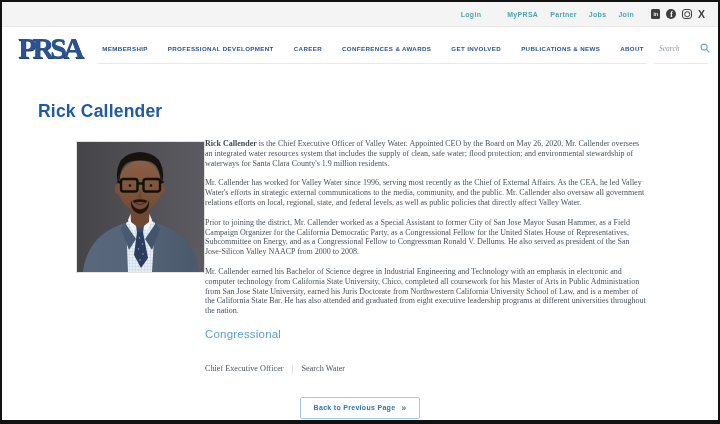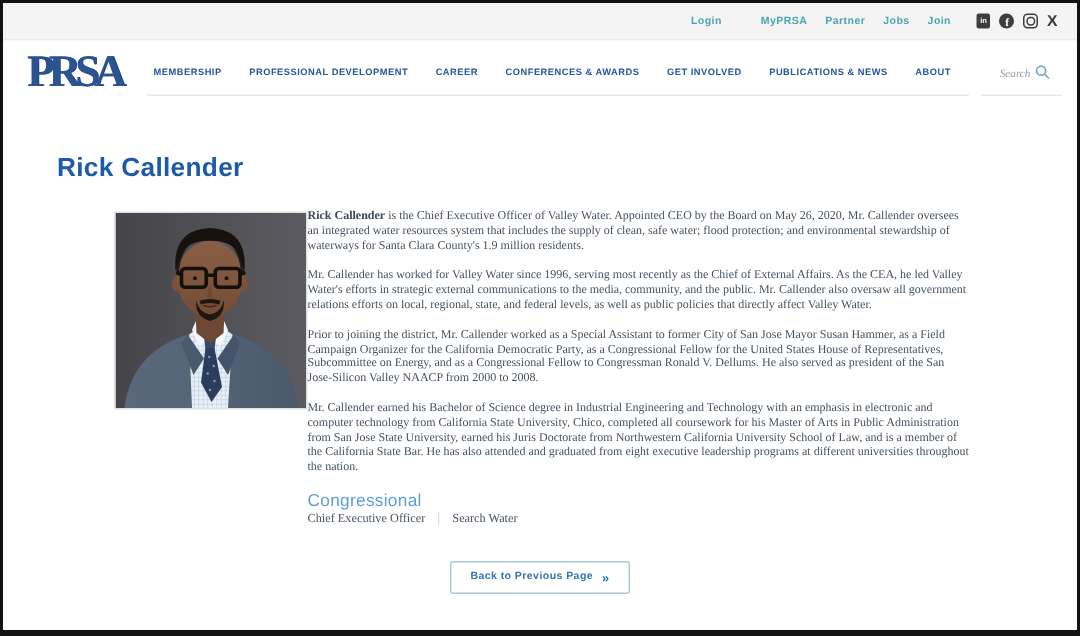--- a/index.html
+++ b/index.html
@@ -44,21 +44,21 @@
   .ic-ig::before {
     content: ""; position: absolute; left: 50%; top: 50%;
     width: 3.6px; height: 3.6px; border: 1.1px solid #3e3e40; border-radius: 50%;
     transform: translate(-50%, -50%);
   }
   .ic-x { font-size: 10.5px; font-weight: 600; color: #3a3a3c; line-height: 1; cursor: pointer; }
 
   
   .navbar {
     height: 46px; background: #fff; position: relative;
-    display: flex; align-items: center; padding: 0 18px 4px 16px;
+    display: flex; align-items: center; padding: 0 8px 4px 16px;
   }
   .logo {
     font-family: "Liberation Serif", serif; font-weight: 700;
     font-size: 30px; line-height: 1; letter-spacing: -4px;
     color: #2b5391; margin-right: 16px; padding-right: 4px; cursor: pointer;
     text-shadow: 0.5px 0.5px 0 #1d3f74;
   }
   .menu {
     flex: 1; display: flex; justify-content: space-between; align-items: center;
     padding: 0 10px 0 2px;
@@ -66,21 +66,21 @@
   .menu a {
     font-size: 6.2px; font-weight: 700; letter-spacing: .35px;
     color: #27559b; text-decoration: none; white-space: nowrap; cursor: pointer;
   }
   .nav-underline { position: absolute; left: 96px; right: 72px; top: 36px; height: 1px; background: #e6e8ea; }
   .search-underline { position: absolute; right: 10px; width: 54px; top: 36px; height: 1px; background: #e6e8ea; }
   .search-box { display: flex; align-items: center; gap: 3px; width: 56px; justify-content: flex-end; }
   .search-box input {
     width: 38px; border: none; outline: none; background: transparent;
     font-family: "Liberation Serif", serif; font-style: italic;
-    font-size: 7.5px; color: #6b7582; text-align: right;
+    font-size: 7.5px; color: #6b7582; 
   }
   .search-box input::placeholder { color: #979ea6; }
   .search-icon { width: 10px; height: 10px; cursor: pointer; flex: none; }
 
   
   .page-title {
     margin: 28px 0 0 36px; font-size: 17.5px; font-weight: 700;
     letter-spacing: .2px; color: #1d5ba8;
   }
   .profile-row { display: flex; margin: 17px 18px 0 74px; align-items: flex-start; }
@@ -90,21 +90,21 @@
   .bio-col { flex: 1; max-width: 442px; }
   .bio {
     font-family: "Liberation Serif", serif; font-size: 8px; line-height: 9.8px;
     color: #46535f; text-align: left;
   }
   .bio p { margin: 0 0 10px 0; }
   .bio b { color: #3c4955; }
 
   .org-heading { margin-top: 12px; font-size: 11.5px; font-weight: 400; color: #5b9fd3; letter-spacing: .2px; }
   .creds {
-    margin-top: 1px; display: flex; align-items: center; gap: 8px;
+    margin-top: 24px; display: flex; align-items: center; gap: 8px;
     font-family: "Liberation Serif", serif; font-size: 8.2px; color: #4a5662;
   }
   .creds .sep { color: #c7ccd2; font-size: 10px; line-height: 1; }
 
   .button-row { display: flex; justify-content: center; margin-top: 23px; }
   .back-btn {
     display: flex; align-items: center; gap: 6px;
     border: 1px solid #a7c8e4; border-radius: 2px; background: #fff;
     color: #2e74b5; font-family: "Liberation Sans", sans-serif;
     font-size: 7px; font-weight: 700; letter-spacing: .3px;

